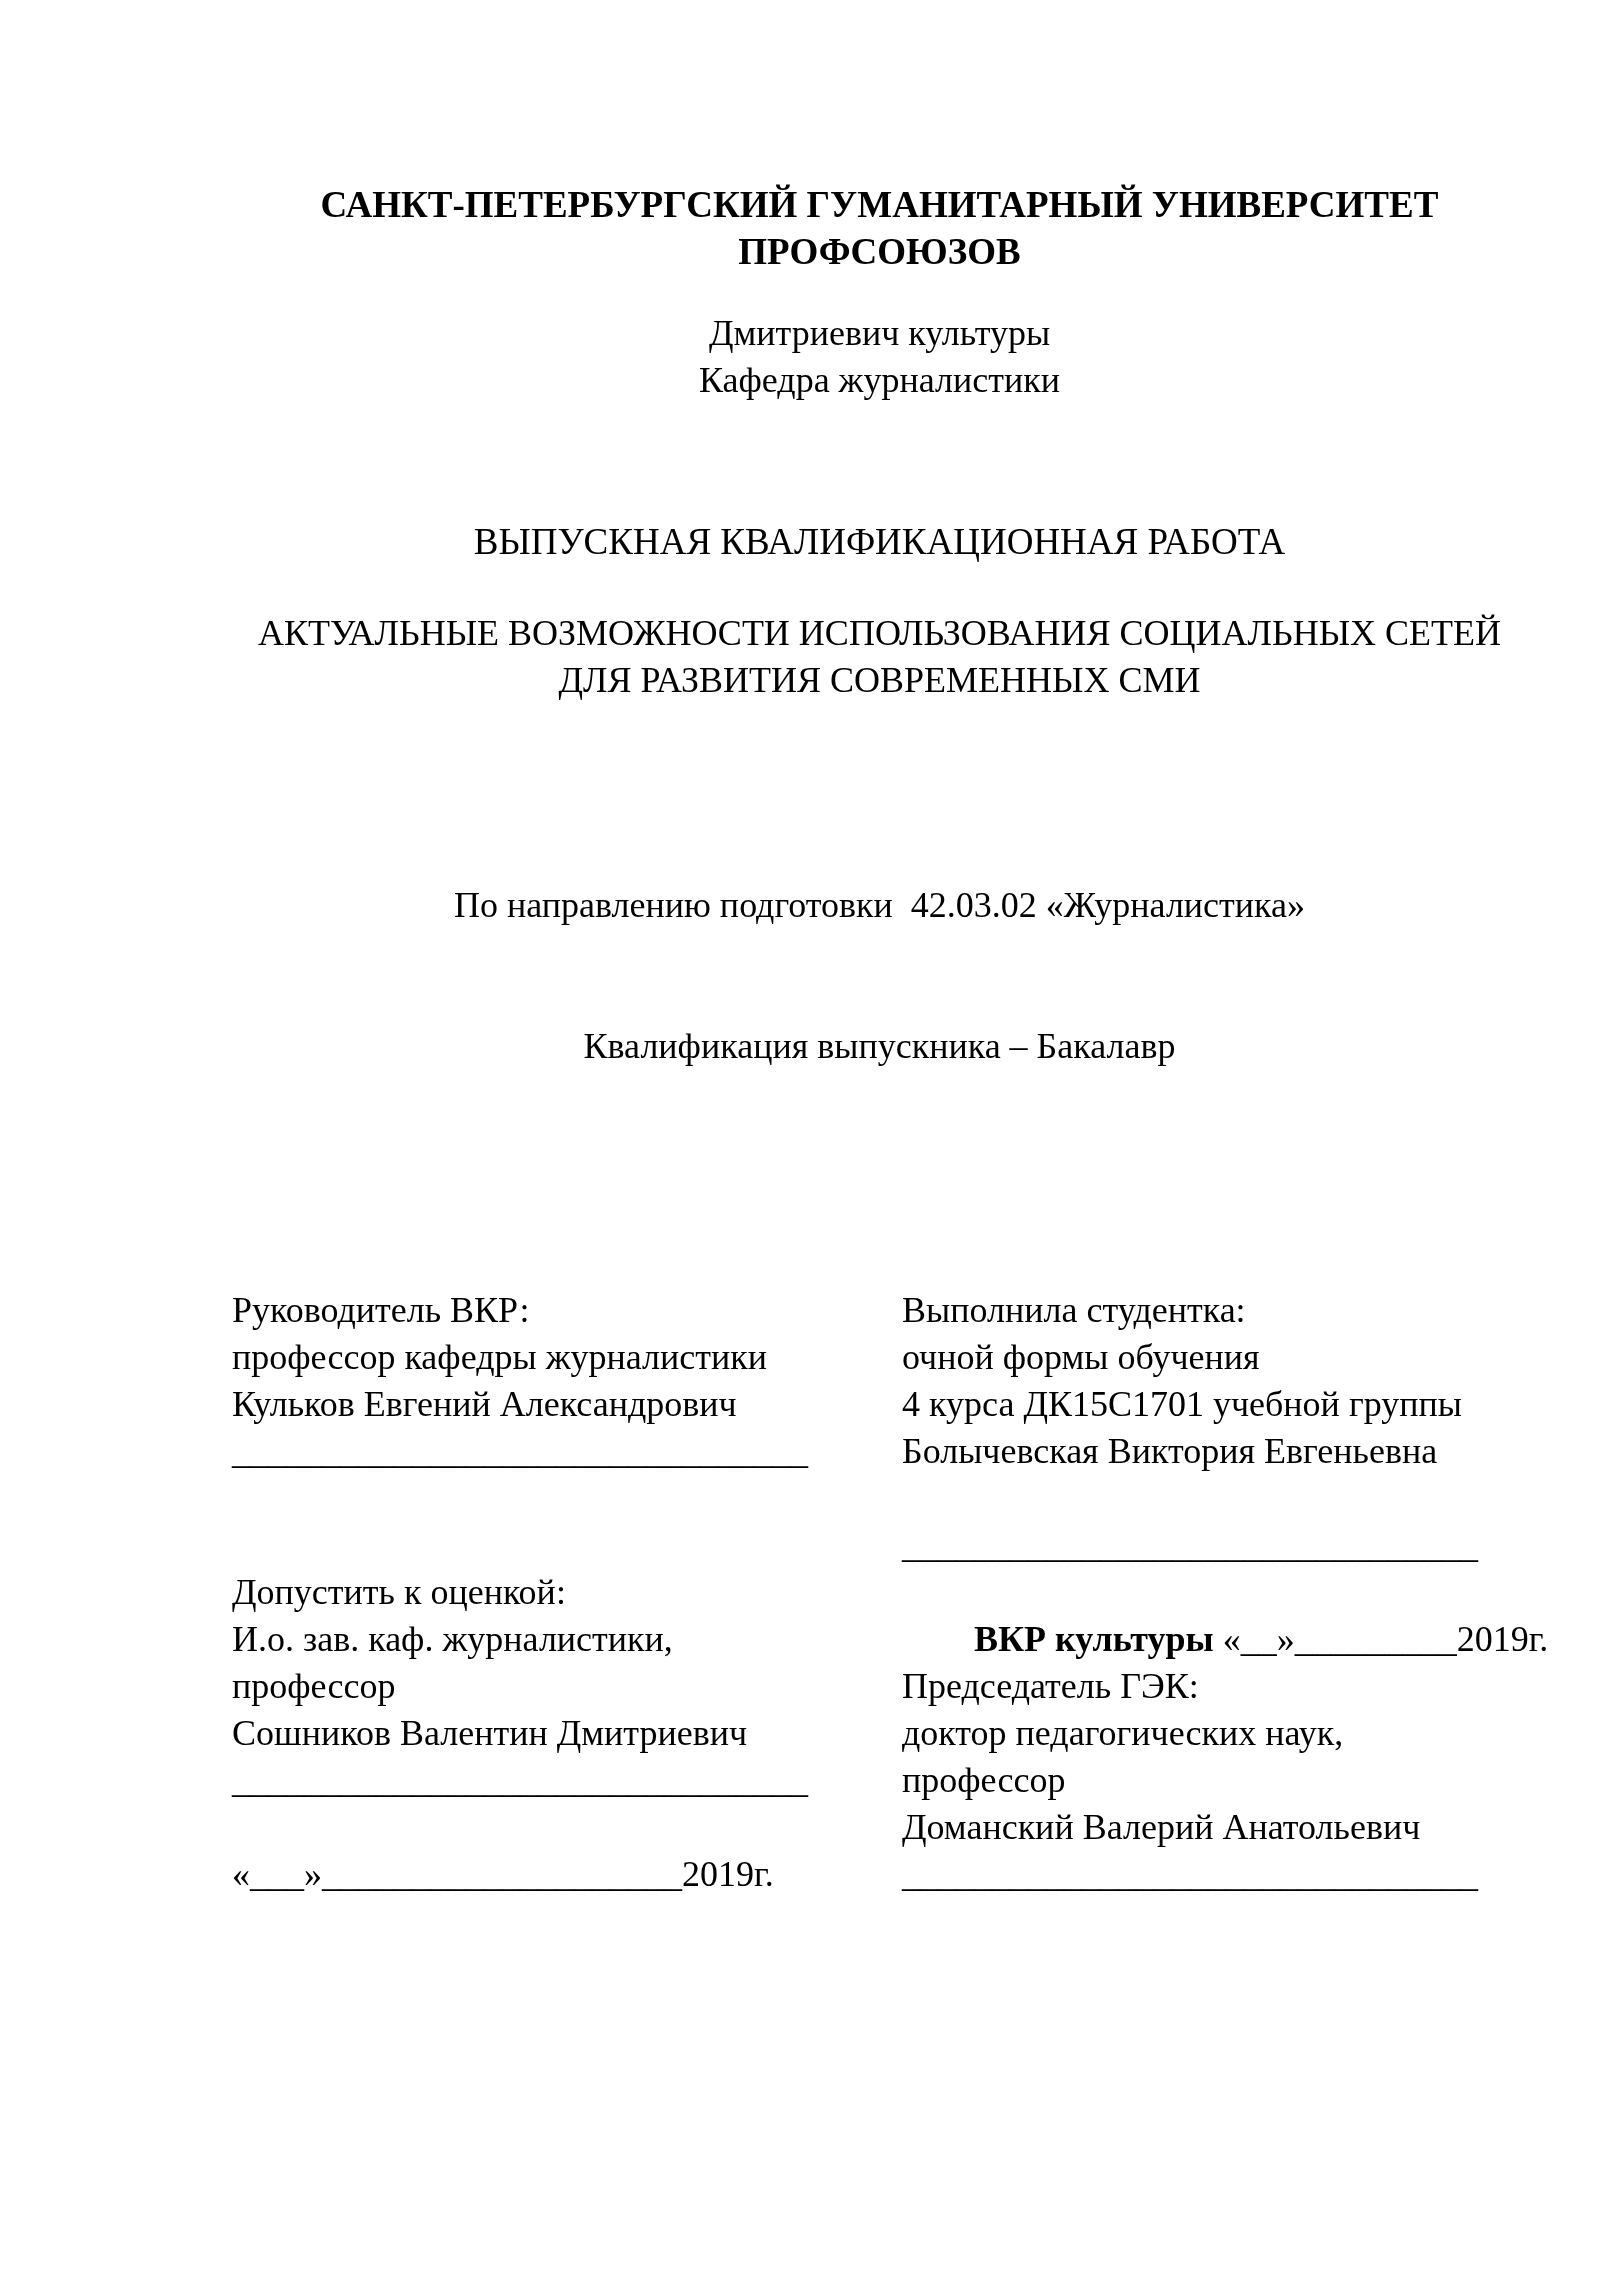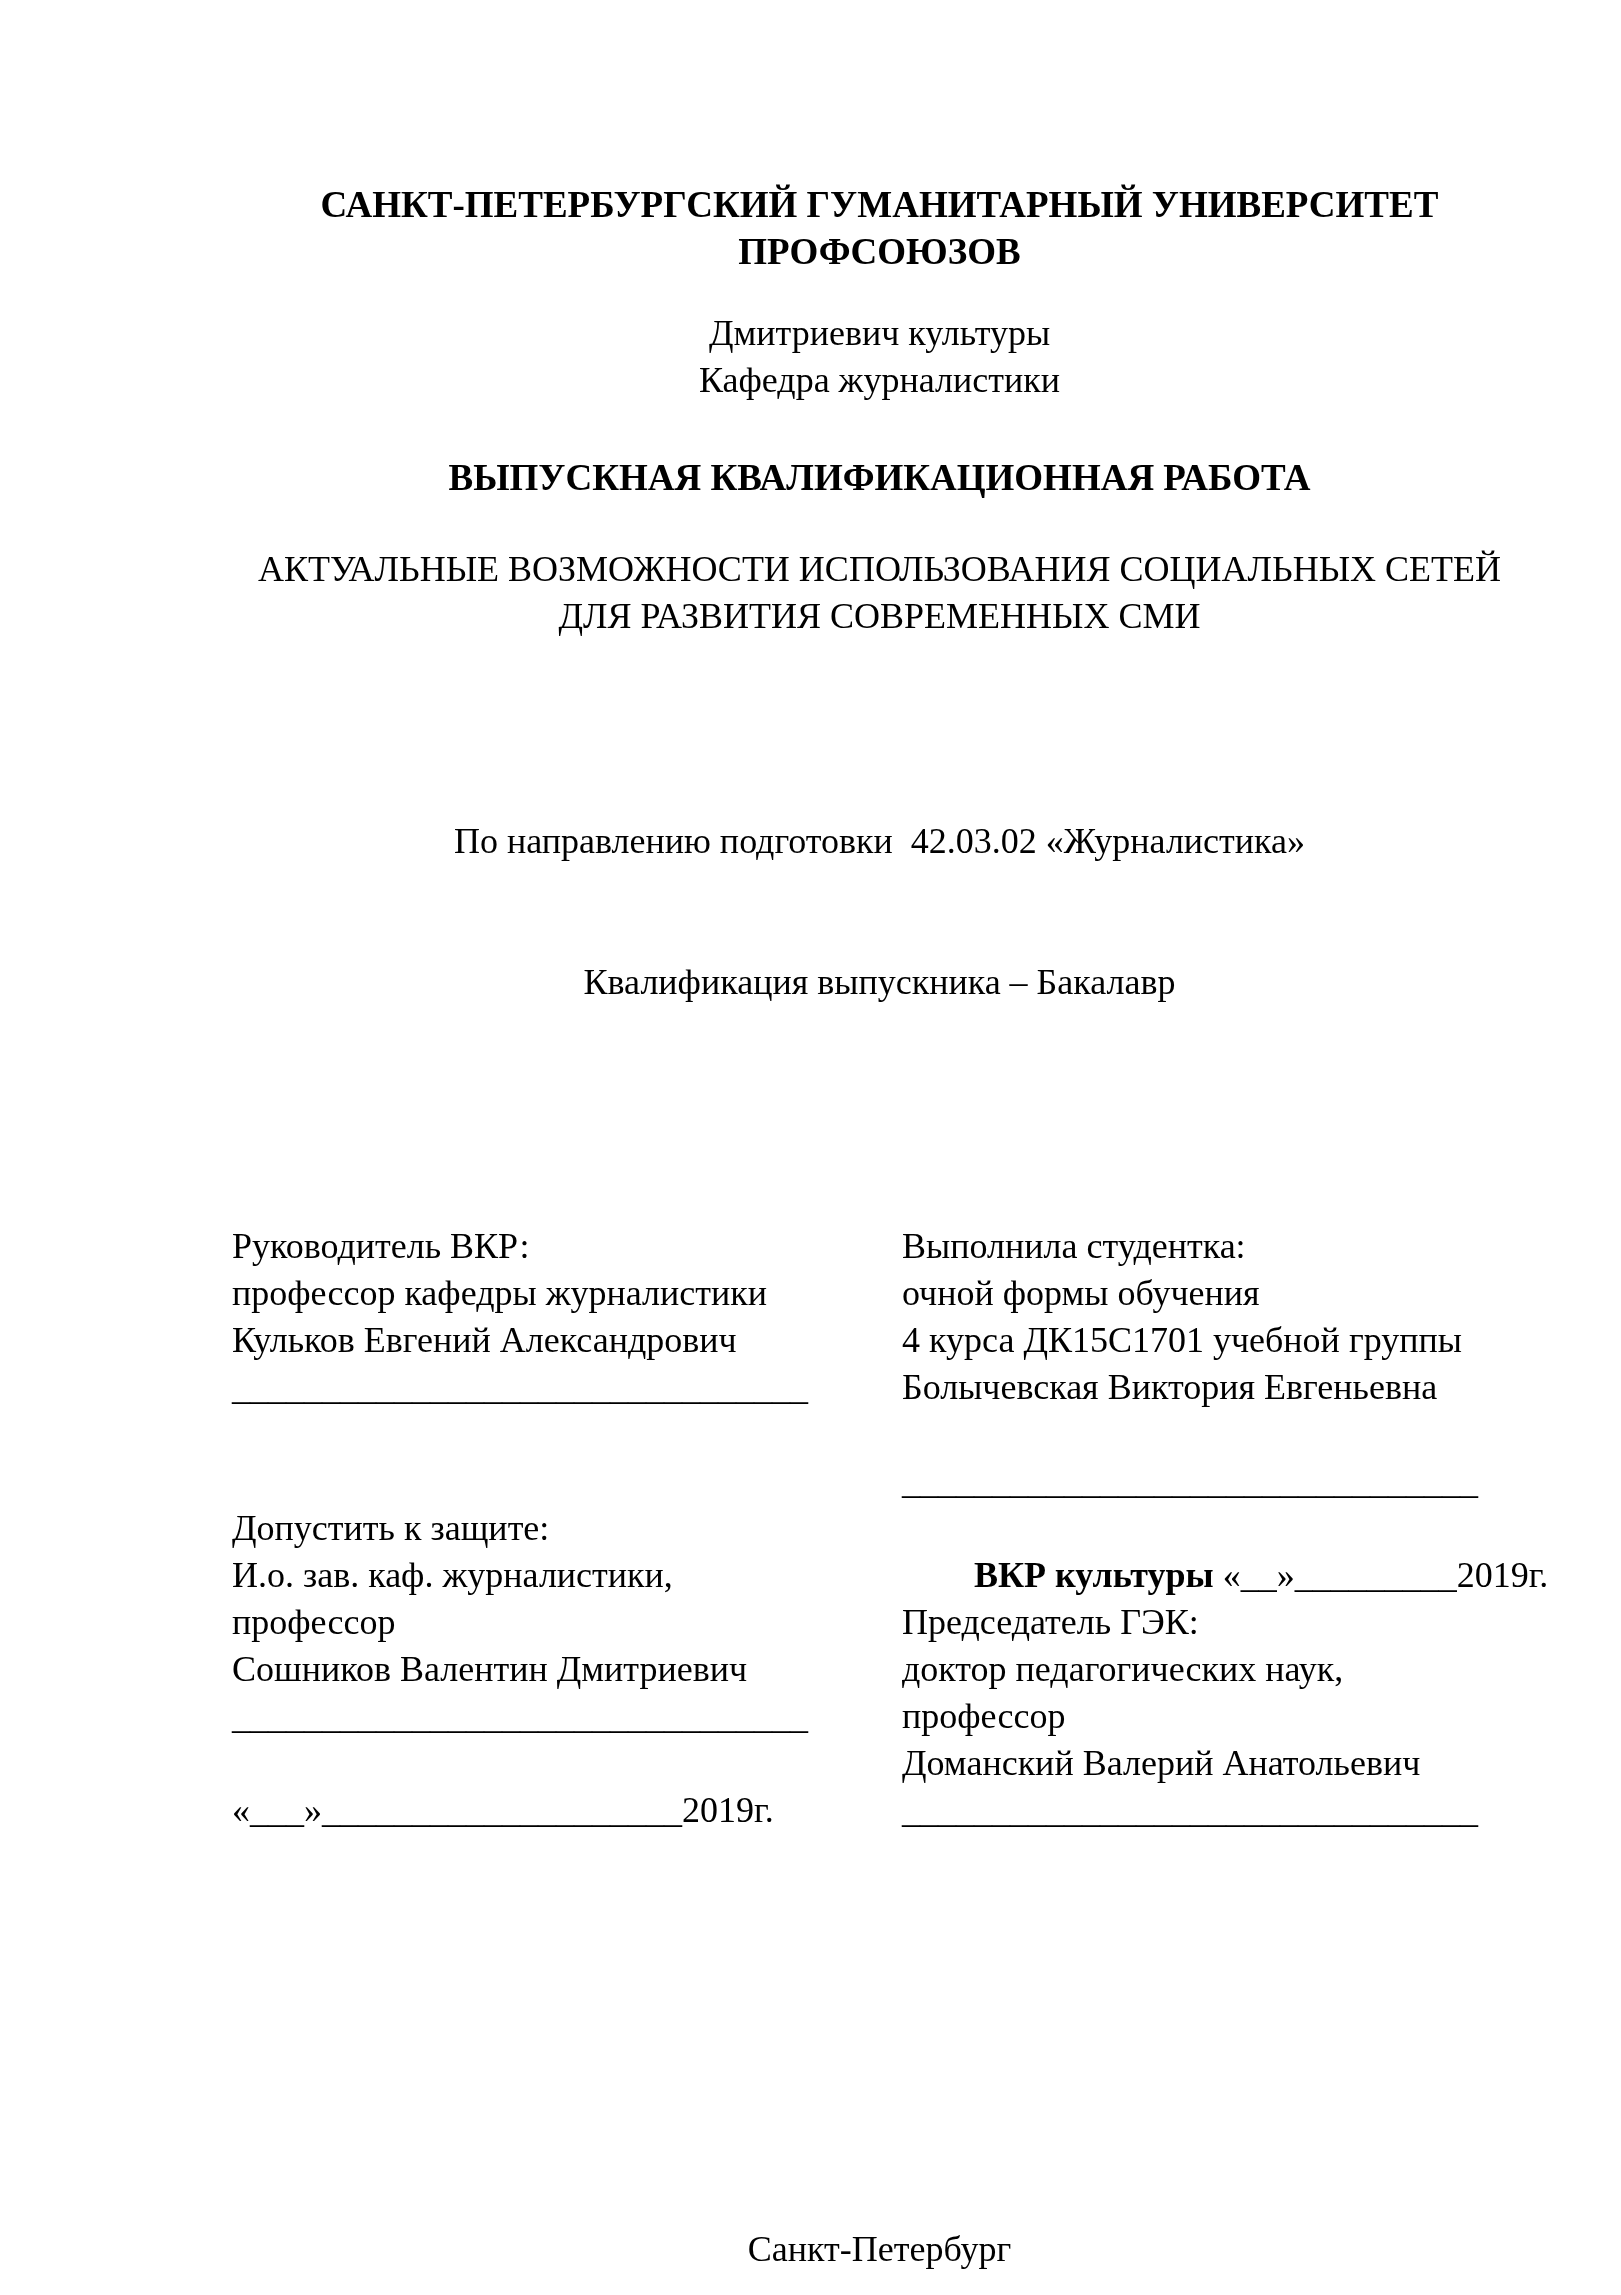--- a/index.html
+++ b/index.html
@@ -31,22 +31,22 @@
     max-width: 1225px;
     margin: 0 auto;
     white-space: pre-wrap;
   }
   .faculty-block {
     margin-top: 35px;
     line-height: 47px;
     text-align: center;
   }
   .work-type {
-    margin-top: 50px;
-    font-weight: bold;
+    margin-top: 114px;
+    font-weight: normal;
     font-size: 37px;
     line-height: 47px;
     text-align: center;
     white-space: pre-wrap;
   }
   .thesis-title {
     margin-top: 45px;
     line-height: 47px;
     text-align: center;
     white-space: pre-wrap;
@@ -104,21 +104,21 @@
 
   <div class="cols">
 
     <div class="col-left">
       <div class="line">Руководитель ВКР:</div>
       <div class="line">профессор кафедры журналистики</div>
       <div class="line">Кульков Евгений Александрович</div>
       <div class="line">________________________________</div>
       <div class="line"></div>
       <div class="line"></div>
-      <div class="line">Допустить к защите:</div>
+      <div class="line">Допустить к оценкой:</div>
       <div class="line">И.о. зав. каф. журналистики,</div>
       <div class="line">профессор</div>
       <div class="line">Сошников Валентин Дмитриевич</div>
       <div class="line">________________________________</div>
       <div class="line"></div>
       <div class="line">«___»____________________2019г.</div>
       <div class="line"></div>
     </div>
 
     <div class="col-right">

